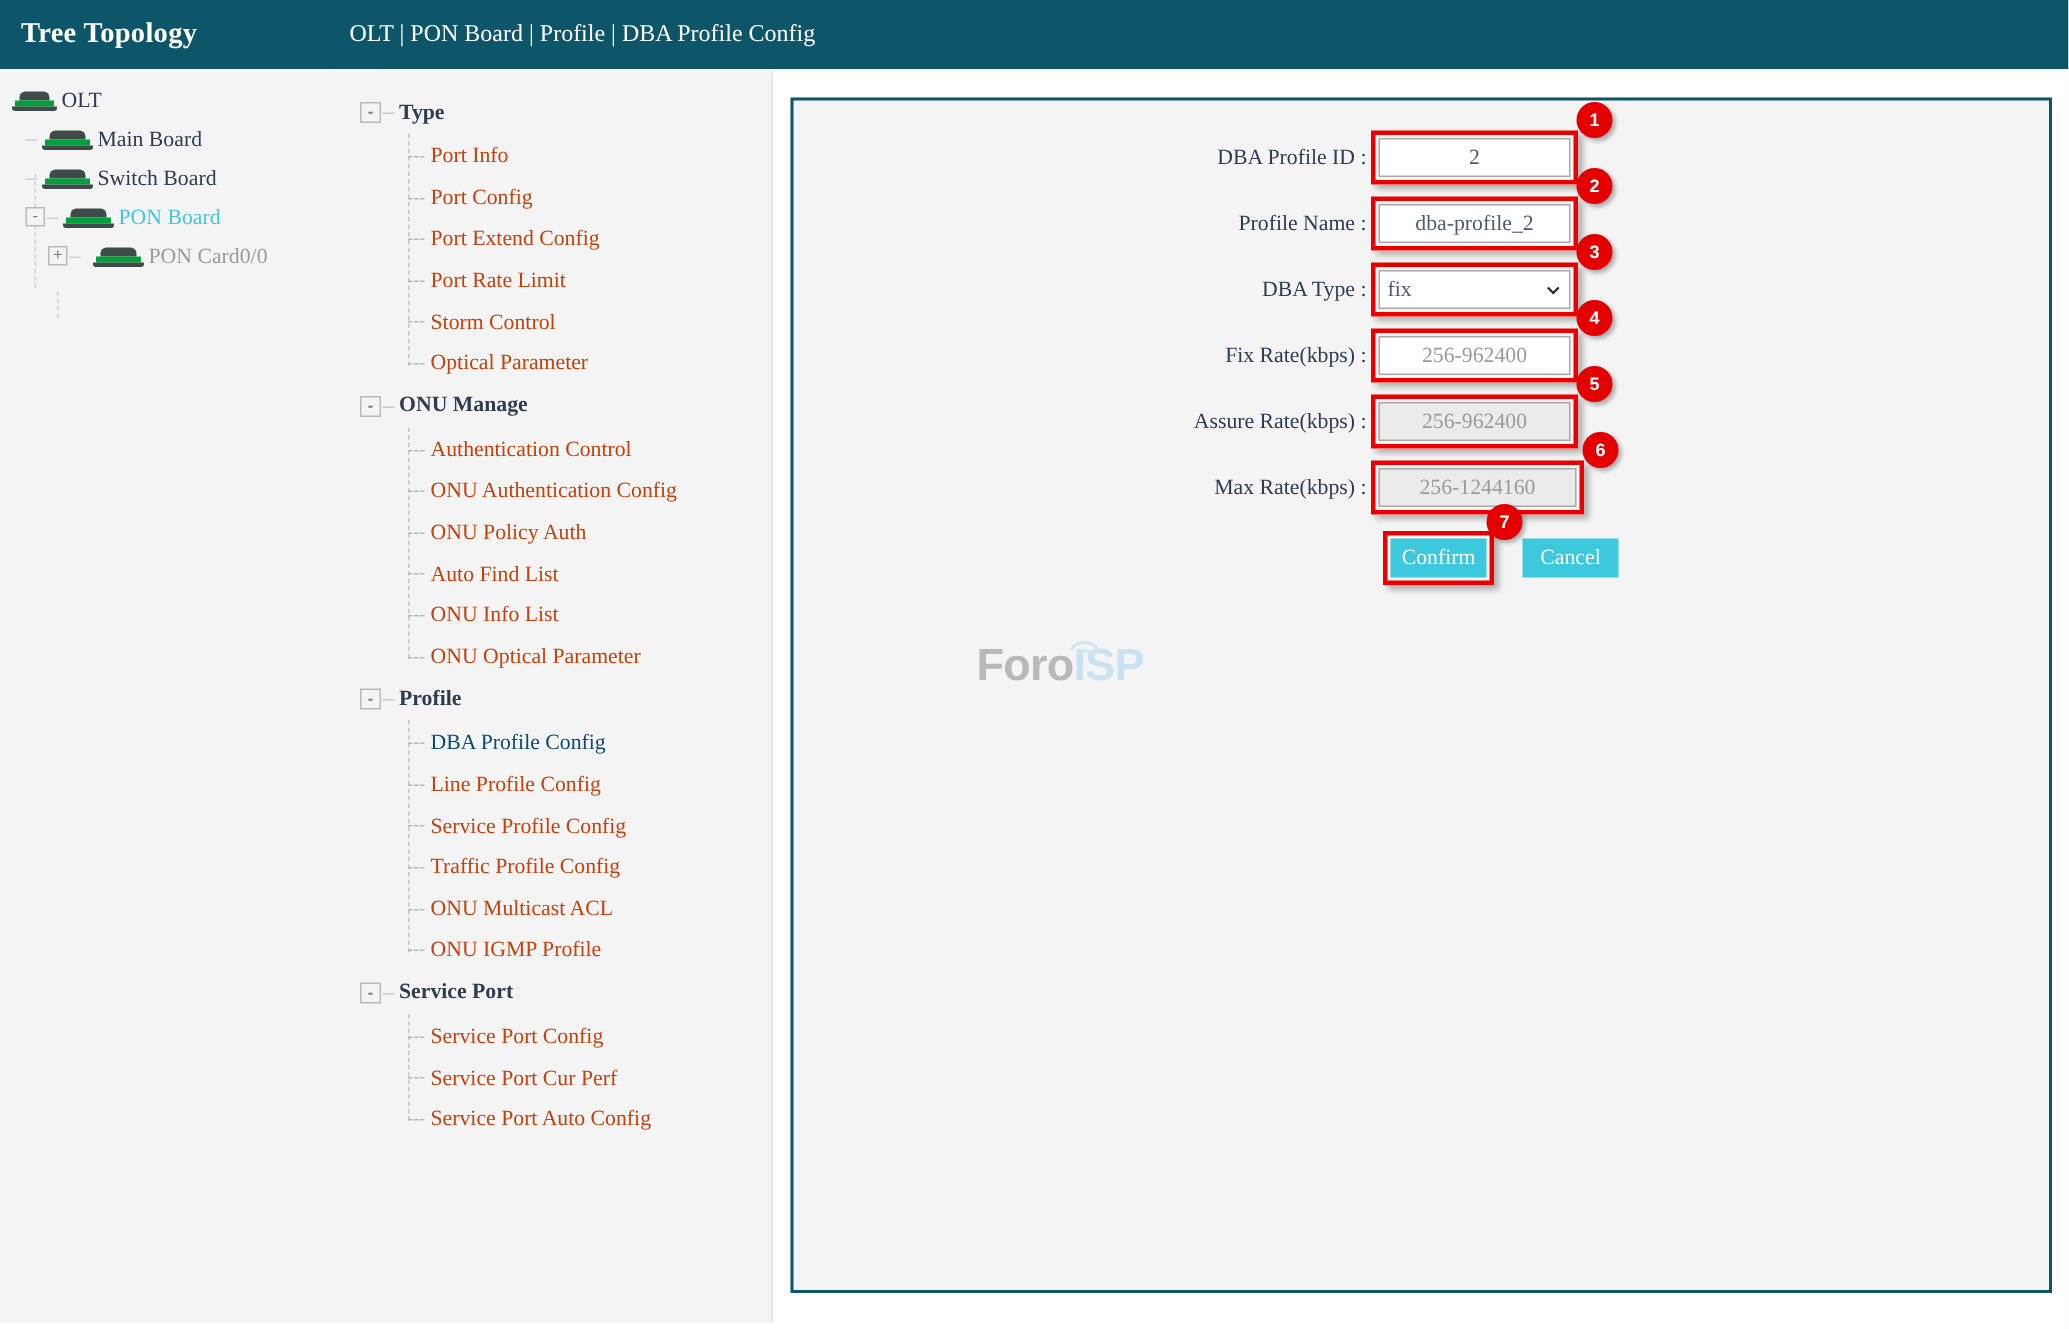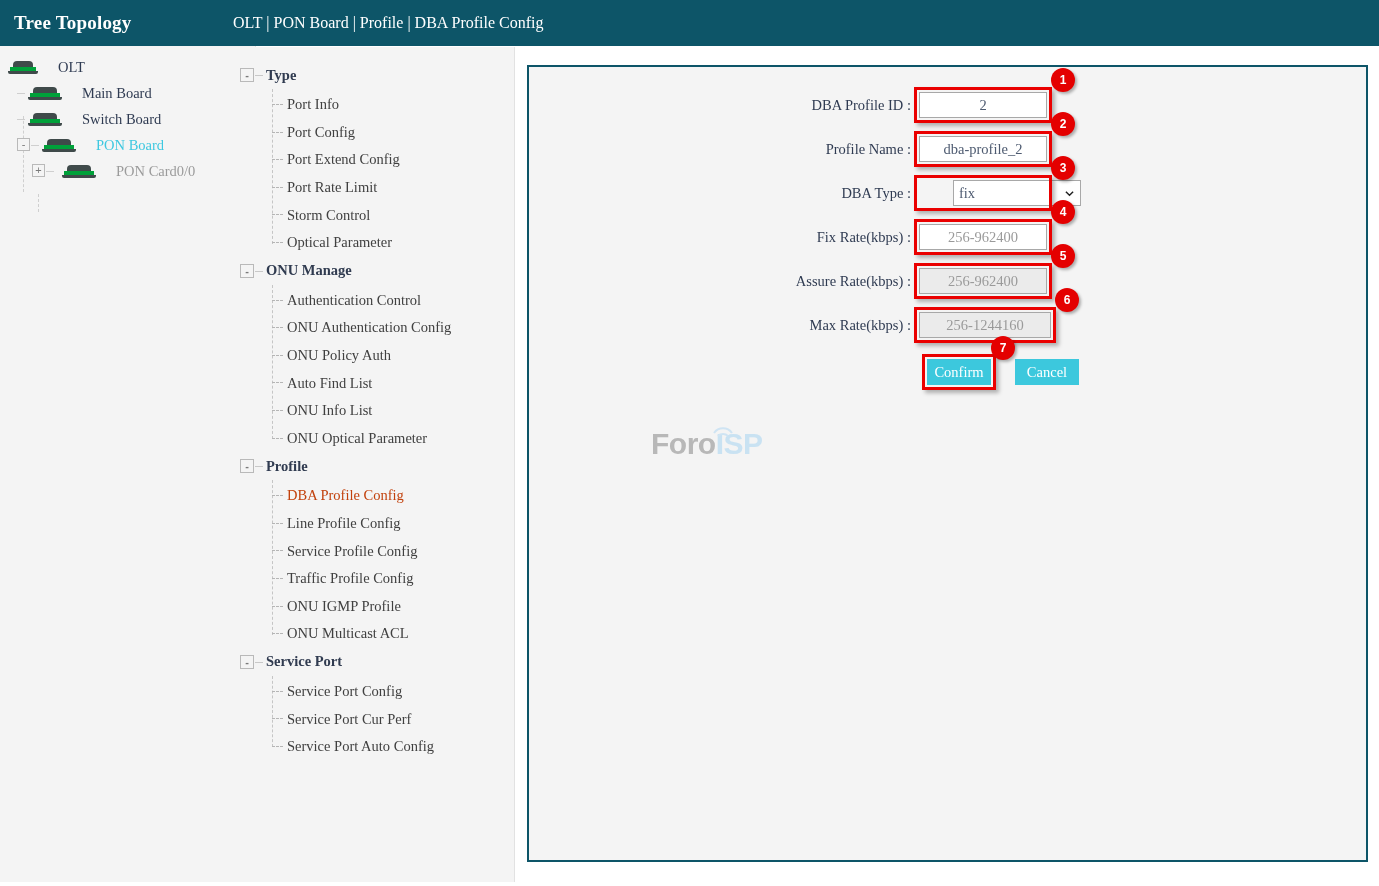--- a/index.html
+++ b/index.html
@@ -51,21 +51,20 @@
   }
 
   #tree-body { position: relative; padding-top: 8px; }
 
   .tnode {
     position: relative;
     height: 26px;
     display: flex; align-items: center;
     font-size: 14.5px;
     white-space: nowrap;
-    gap: 17px;
   }
   .tnode .tlabel { cursor: pointer; }
   .tnode.lvl0 { padding-left: 8px; }
   .tnode.lvl1 { padding-left: 28px; }
   .tnode.lvl2 { padding-left: 52px; }
 
   .boardicon {
     position: relative;
     width: 34px; height: 13px;
     margin-right: 3px;
@@ -176,29 +175,29 @@
     position: absolute; left: 47px; top: 0;
     width: 0; bottom: 13px;
     border-left: 1px dashed #c5c5c5;
   }
   .mitem {
     position: relative;
     height: 27.6px;
     display: flex; align-items: center;
     padding-left: 62px;
     font-size: 14.5px;
-    color: #404040;
+    color: #c2410c;
     cursor: pointer;
     white-space: nowrap;
   }
   .mitem .tick {
     position: absolute; left: 47px; top: 13px;
     width: 11px; border-top: 1px dashed #b5b5b5;
   }
-  .mitem.active { color: #c2410c; }
+  .mitem.active { color: #0c4a6e; }
 
   
   #content {
     position: absolute; left: 516px; top: 47px;
     width: 863px; height: 839px;
     background: #ffffff;
   }
   #panel {
     position: absolute; left: 11px; top: 18px;
     width: 841px; height: 797px;
@@ -233,21 +232,21 @@
     outline: none;
   }
   .fld::placeholder { color: #9a9a9a; }
   .fld.disabled { background: #ebebeb; }
   select.fld {
     text-align: left;
     -webkit-appearance: none; appearance: none;
     padding-left: 5px; padding-right: 20px;
     background: #ffffff;
   }
-  .selwrap { position: relative; display: inline-block; margin-left: 34px; }
+  .selwrap { position: relative; display: inline-block; }
   .selwrap .chev {
     position: absolute; right: 7px; top: 9px;
     pointer-events: none;
     width: 9px; height: 9px;
   }
 
   
   .anno {
     position: absolute;
     border: 3px solid #ea0000;
@@ -470,25 +469,25 @@
         <div class="mitem">
             <span class="tick"></span>
             <span>Service Profile Config</span>
           </div>
         <div class="mitem">
             <span class="tick"></span>
             <span>Traffic Profile Config</span>
           </div>
         <div class="mitem">
             <span class="tick"></span>
+            <span>ONU Multicast ACL</span>
+          </div>
+        <div class="mitem">
+            <span class="tick"></span>
             <span>ONU IGMP Profile</span>
-          </div>
-        <div class="mitem">
-            <span class="tick"></span>
-            <span>ONU Multicast ACL</span>
           </div>
       </div>
     </div>
 
     <div class="mgroup">
       <div class="mgroup-head">
         <span class="exp">-</span>
         <span class="dash"></span>
         <span>Service Port</span>
       </div>

